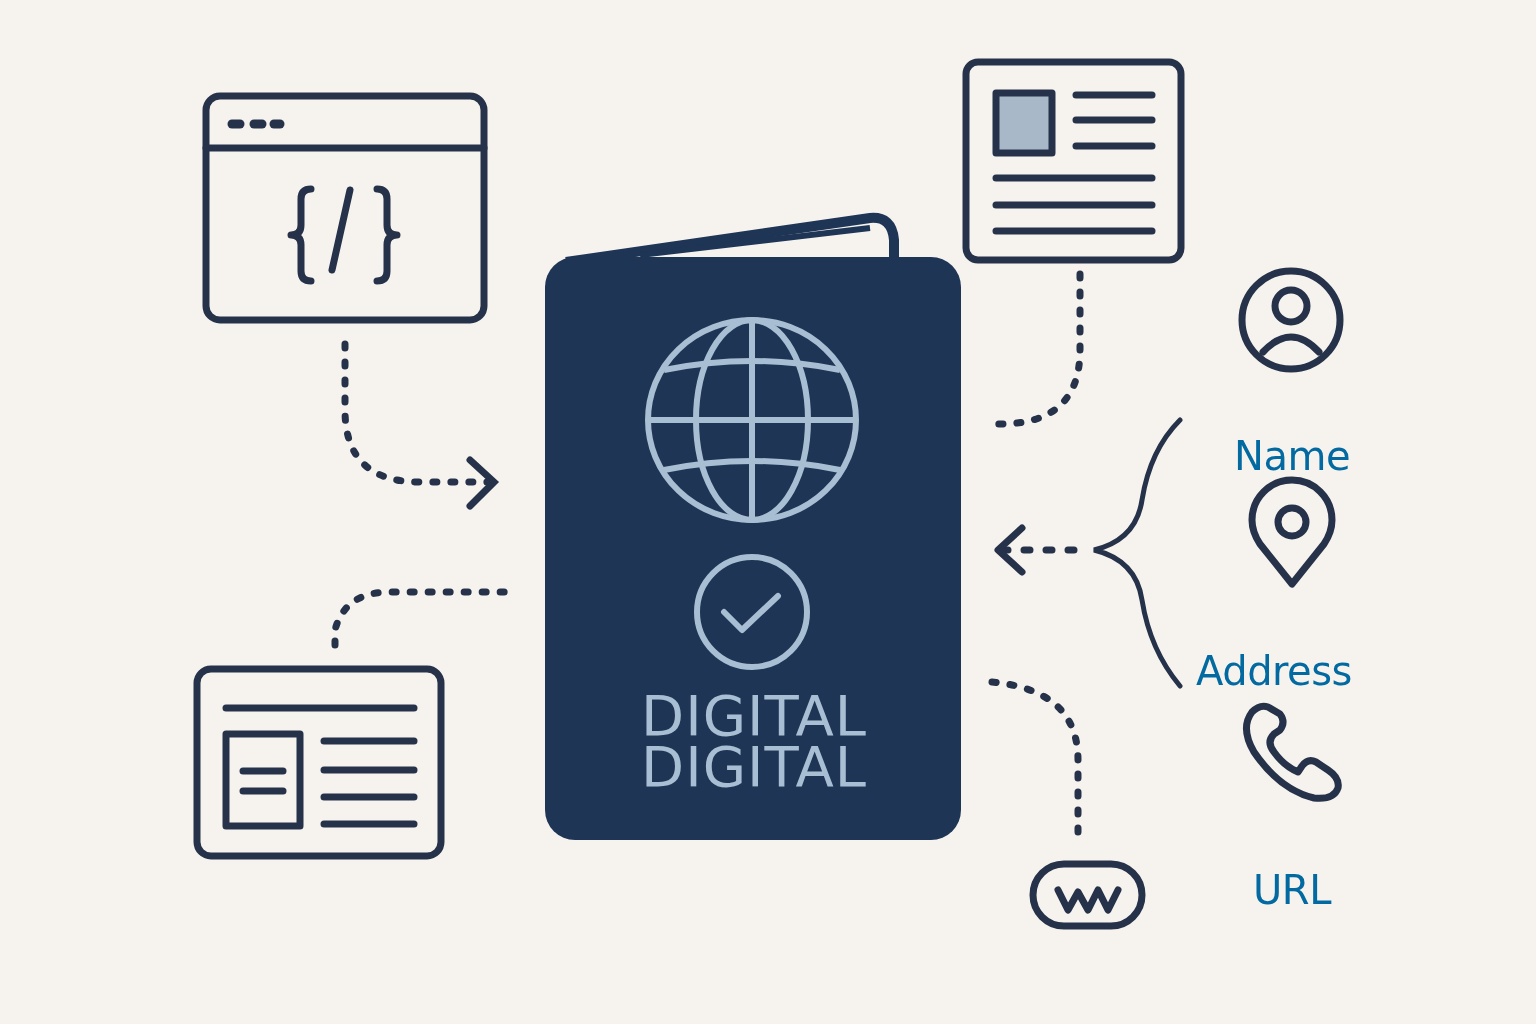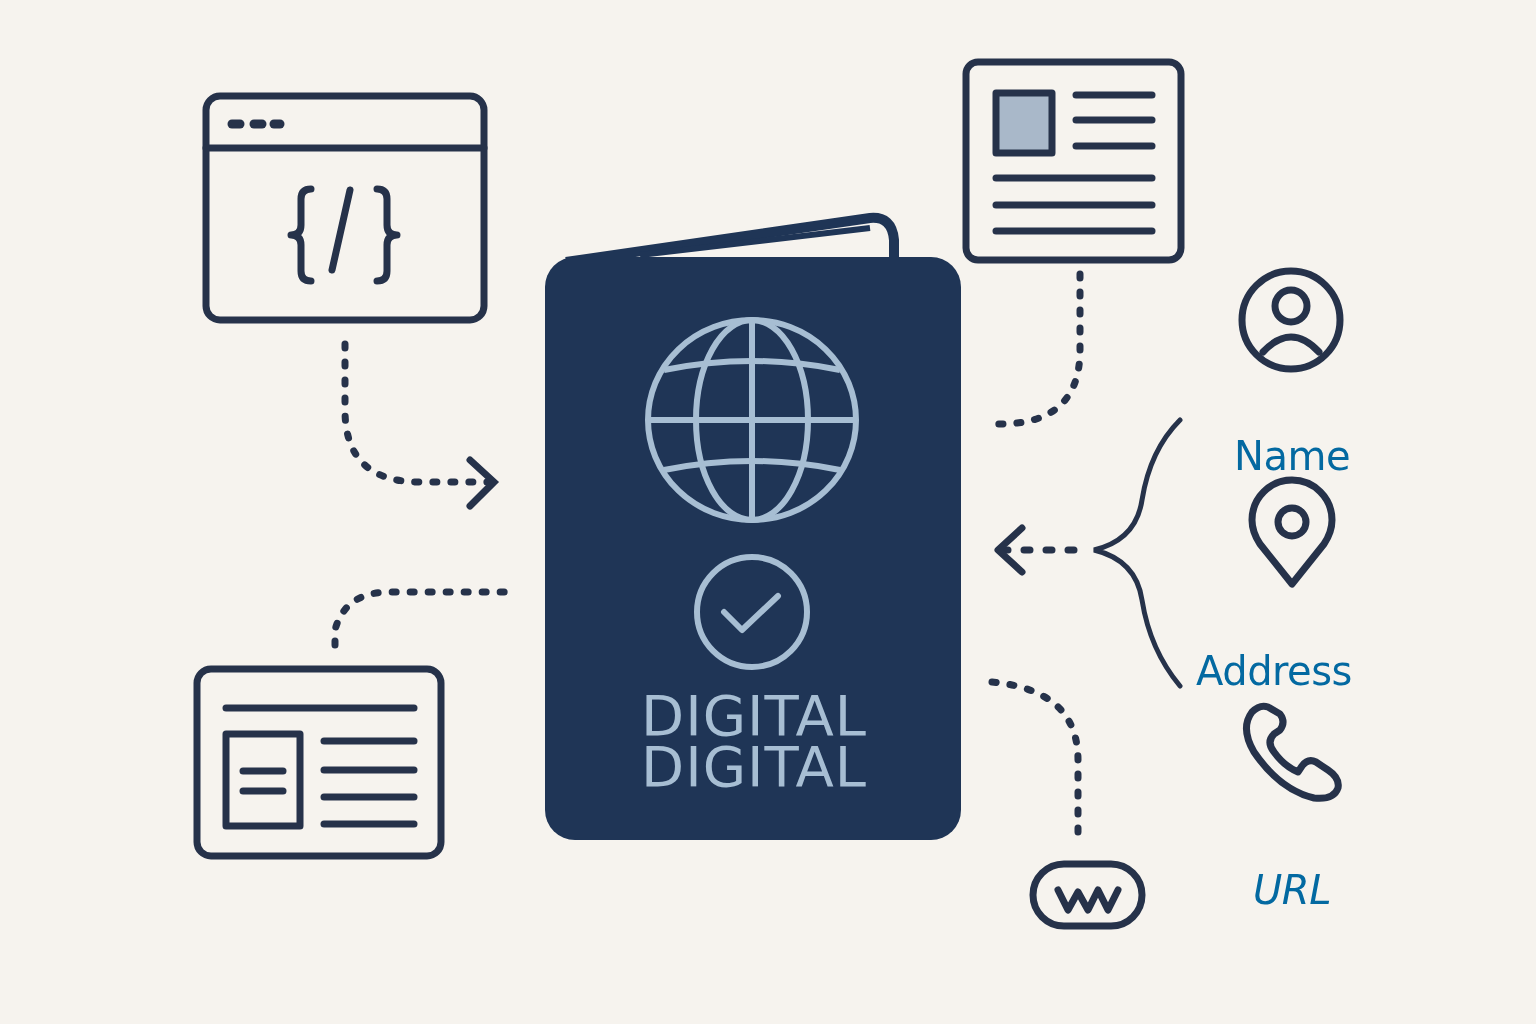--- a/index.html
+++ b/index.html
@@ -129,13 +129,13 @@
   <g fill="none" stroke="#26324a" stroke-width="7" stroke-linejoin="round">
     <path d="M1268 707 Q1260 704 1252 712 Q1240 728 1254 752 Q1280 790 1314 798 Q1334 800 1338 788 Q1340 778 1328 770 L1316 762 Q1308 758 1302 766 L1298 772 Q1284 766 1274 752 Q1266 742 1274 734 L1280 730 Q1286 722 1280 714 Z"></path>
   </g>
 </svg>
 
 <div class="passport-title" style="top:690px;">DIGITAL</div>
 <div class="passport-title" style="top:741px;">DIGITAL</div>
 
 <div class="label" style="left:1172px; top:396px;">Name</div>
 <div class="label" style="left:1154px; top:611px;">Address</div>
-<div class="label" style="left:1172px; top:830px;font-style:italic;">URL</div>
+<div class="label" style="left:1172px; top:830px;">URL</div>
 
 </body></html>

